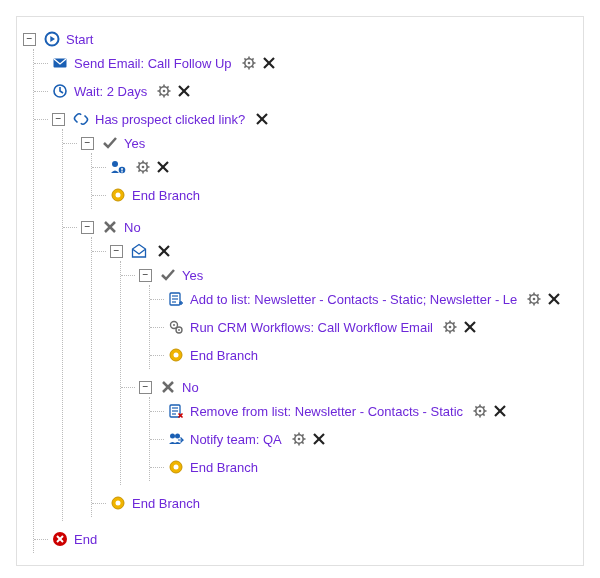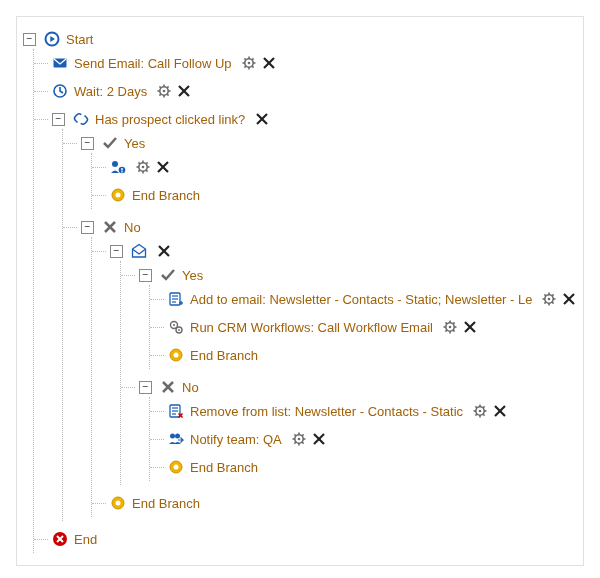--- a/index.html
+++ b/index.html
@@ -59,21 +59,21 @@
     flex-shrink: 0;
   }
   .node-icon {
     width: 16px;
     height: 16px;
     display: inline-block;
     flex-shrink: 0;
   }
   .label {
     white-space: nowrap;
-    color: #a16207;
+    color: #6d28d9;
   }
   .actions {
     display: flex;
     align-items: center;
     gap: 6px;
     margin-left: 4px;
   }
   .icon-btn {
     width: 14px;
     height: 14px;
@@ -311,21 +311,21 @@
                               <use href="#i-check"></use>
                             </svg></span>
                       <span class="label">Yes</span>
                     </div>
                     <ul>
                       <li>
                         <div class="row">
                           <span class="node-icon"><svg viewBox="0 0 16 16">
                                   <use href="#i-list-add"></use>
                                 </svg></span>
-                          <span class="label">Add to email: Newsletter - Contacts - Static; Newsletter - Le</span>
+                          <span class="label">Add to list: Newsletter - Contacts - Static; Newsletter - Le</span>
                           <span class="actions">
                             <span class="icon-btn"><svg viewBox="0 0 14 14">
                                     <use href="#i-gear"></use>
                                   </svg></span>
                             <span class="icon-btn"><svg viewBox="0 0 14 14">
                                     <use href="#i-delete"></use>
                                   </svg></span>
                           </span>
                         </div>
                       </li>

